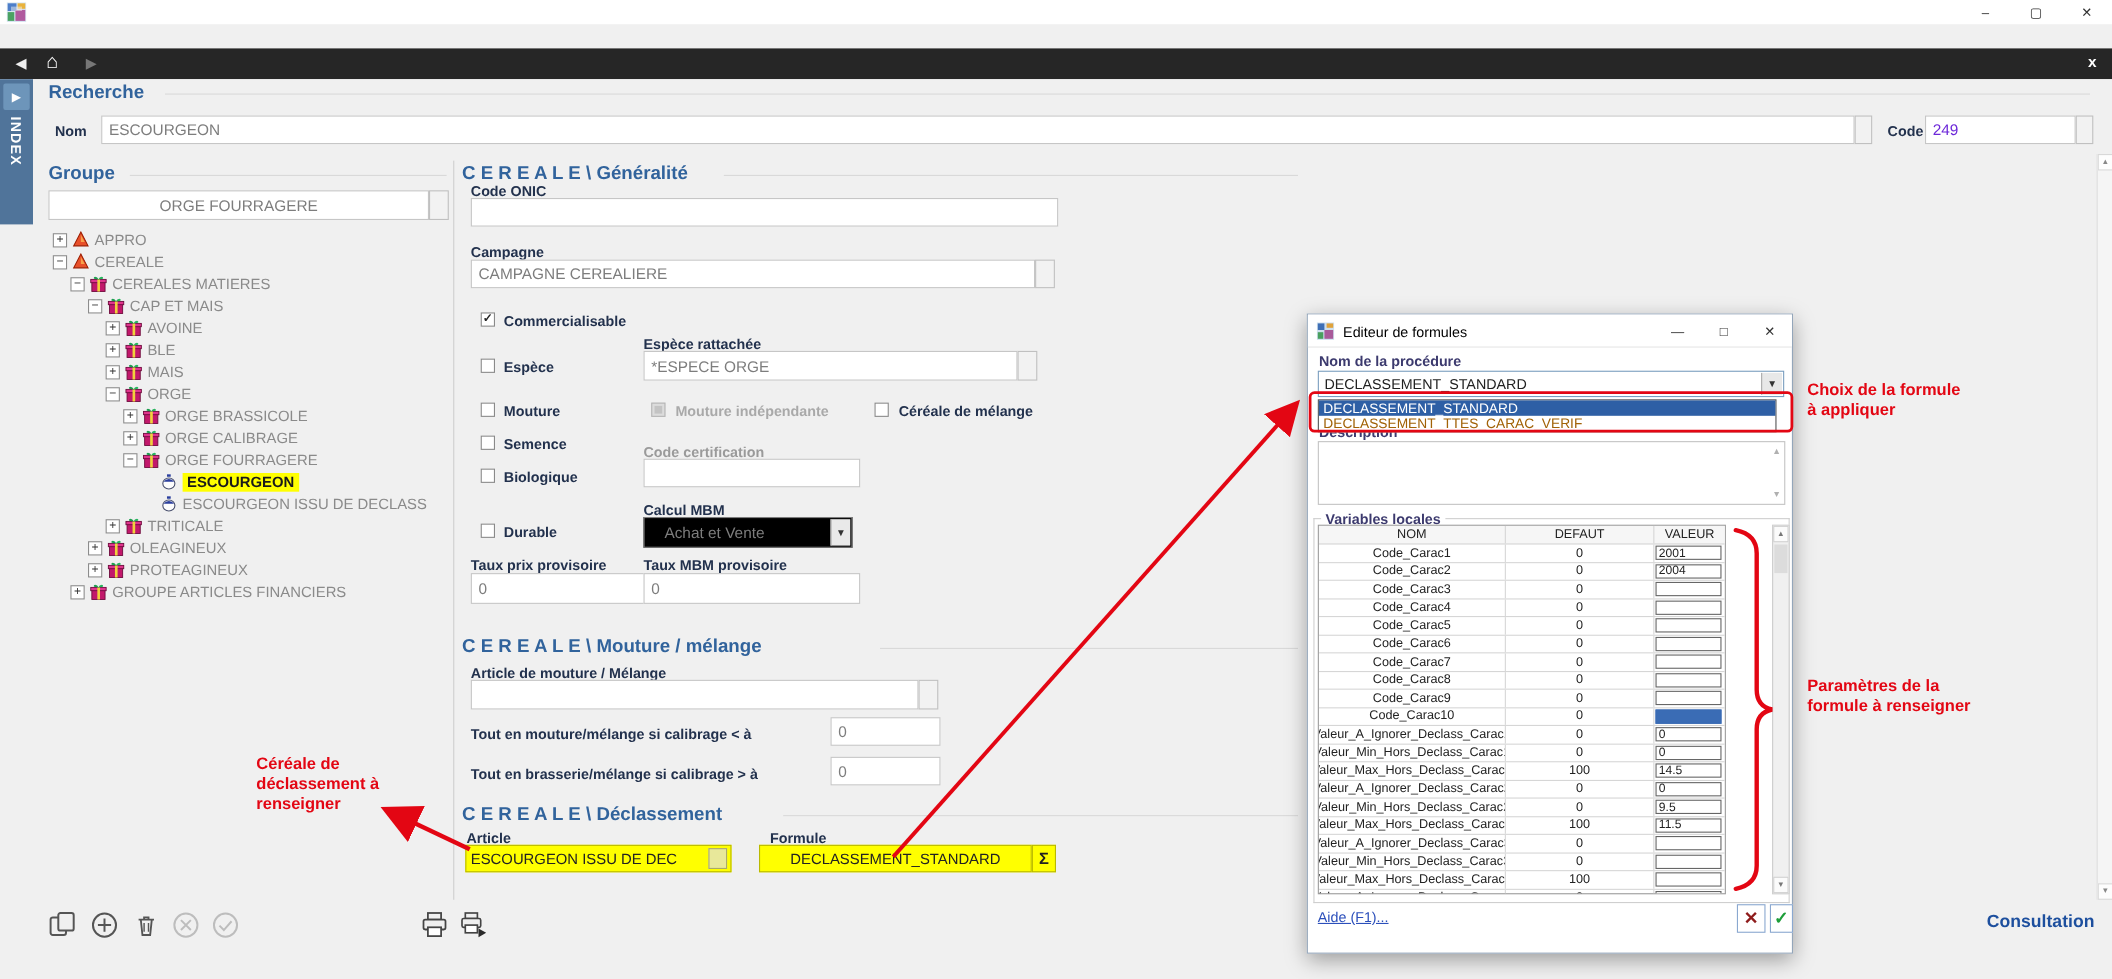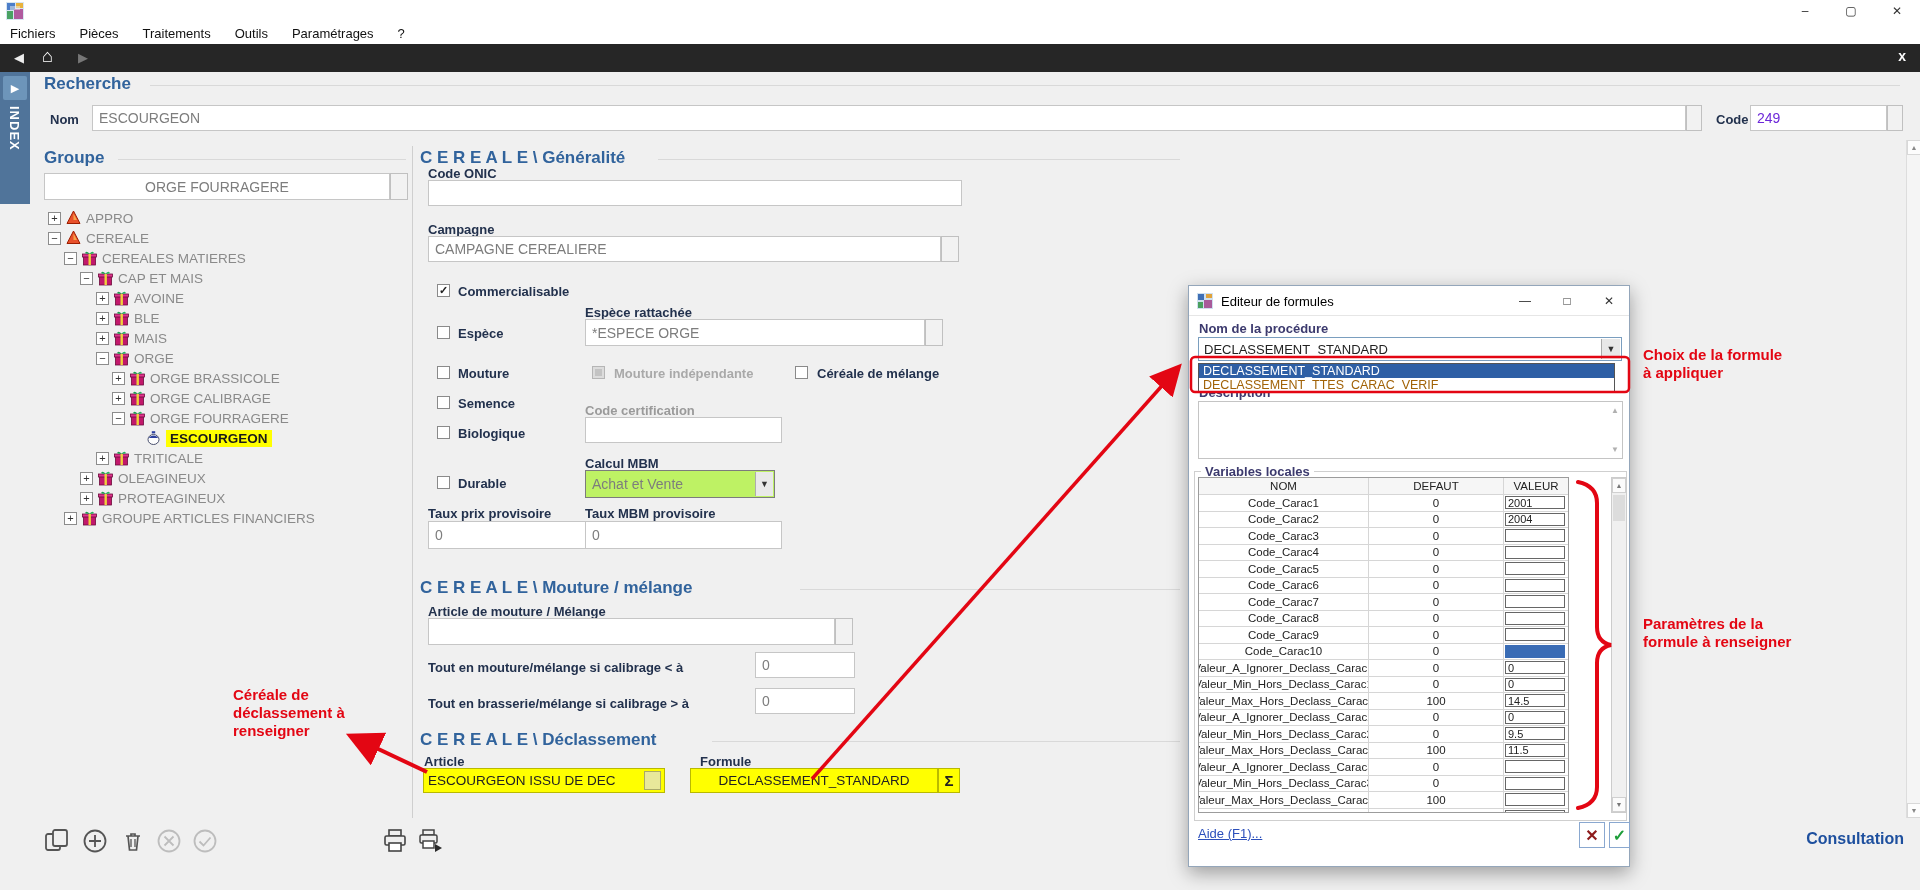--- a/index.html
+++ b/index.html
@@ -32,21 +32,21 @@
   .flabel { position:absolute; font-size:13px; font-weight:bold; color:#22314d; white-space:nowrap; }
   .flabel.dis { color:#9a9a9a; }
   .finput { position:absolute; background:#fff; border:1px solid #c6c6c6; font-size:14px; color:#7d7d7d; padding:0 6px; display:flex; align-items:center; white-space:nowrap; overflow:hidden; }
   .browse { position:absolute; background:#f2f2f2; border:1px solid #c0c0c0; }
   .cb { position:absolute; width:13px; height:13px; background:#fff; border:1px solid #8a8a8a; font-size:11px; line-height:11px; text-align:center; color:#222; }
   .cb.checked::before { content:"\2713"; font-weight:bold; }
   .cb.dis { background:#dcdcdc; border-color:#b5b5b5; }
   .cb.dis::before { content:""; position:absolute; left:2px; top:2px; right:2px; bottom:2px; background:#c3c3c3; }
   .cblabel { position:absolute; font-size:13px; font-weight:bold; color:#22314d; white-space:nowrap; }
   .cblabel.dis { color:#a9a9a9; }
-  .ddown { position:absolute; background:#bef264; border:1px solid #7c7c7c; font-size:14px; color:#7d7d7d; display:flex; align-items:center; padding-left:6px; }
+  .ddown { position:absolute; background:#000000; border:1px solid #7c7c7c; font-size:14px; color:#7d7d7d; display:flex; align-items:center; padding-left:18px; }
   .ddbtn { position:absolute; right:1px; top:1px; bottom:1px; width:18px; background:#e9e9e9; border-left:1px solid #adadad; color:#333; font-size:9px; display:flex; align-items:center; justify-content:center; }
   .divider-v { position:absolute; width:1px; background:#cfcfcf; }
 
   
   .tree { position:absolute; left:40px; top:136px; width:370px; height:560px; overflow:hidden; }
   .tree-row { display:flex; align-items:center; height:20px; white-space:nowrap; }
   .expander { width:13px; height:13px; border:1px solid #8c8c8c; background:#fff; font-size:11px; line-height:10px; text-align:center; color:#333; flex:none; margin-right:4px; }
   .tree-stub { width:17px; flex:none; }
   .tree-ico { width:17px; height:16px; flex:none; margin-right:4px; }
   .tree-label { font-size:13.5px; color:#8a8a8a; }
@@ -117,28 +117,20 @@
         <rect x="8" y="7" width="9" height="10" fill="#b05a9e"></rect>
       <rect x="4" y="4" width="10" height="4" fill="#f0f0f0" opacity=".5"></rect>
     </svg>
     <div class="winbtns">
       <div class="winbtn">–</div>
       <div class="winbtn">▢</div>
       <div class="winbtn">✕</div>
     </div>
   </div>
 
-  <div class="menubar" id="menubar">
-      <div class="menu-item">Fichiers</div>
-      <div class="menu-item">Pièces</div>
-      <div class="menu-item">Traitements</div>
-      <div class="menu-item">Outils</div>
-      <div class="menu-item">Paramétrages</div>
-      <div class="menu-item">?</div>
-    </div>
 
   <div class="navbar">
     <div class="nav-back">◀</div>
     <div class="nav-home">⌂</div>
     <div class="nav-fwd">▶</div>
     <div class="nav-close">x</div>
   </div>
 
   <div class="content">
 
@@ -277,20 +269,29 @@
           <span class="tree-label">ORGE FOURRAGERE</span>
         </div>
         <div class="tree-row" style="padding-left: 88px;">
           <span class="tree-stub"></span>
           <svg viewBox="0 0 16 16" class="tree-ico">
             <ellipse cx="8" cy="9.5" rx="5.5" ry="5" fill="#fdfdfd" stroke="#49506e" stroke-width="1"></ellipse>
             <path d="M3.2 8 A5.5 5 0 0 1 12.8 8 z" fill="#2b3f9e"></path>
             <rect x="6.3" y="1.2" width="3.4" height="2.2" fill="#2b3f9e"></rect>
           </svg>
           <span class="tree-label hl">ESCOURGEON</span>
+        </div>
+        <div class="tree-row" style="padding-left: 88px;">
+          <span class="tree-stub"></span>
+          <svg viewBox="0 0 16 16" class="tree-ico">
+            <ellipse cx="8" cy="9.5" rx="5.5" ry="5" fill="#fdfdfd" stroke="#49506e" stroke-width="1"></ellipse>
+            <path d="M3.2 8 A5.5 5 0 0 1 12.8 8 z" fill="#2b3f9e"></path>
+            <rect x="6.3" y="1.2" width="3.4" height="2.2" fill="#2b3f9e"></rect>
+          </svg>
+          <span class="tree-label">ESCOURGEON ISSU DE DECLASS</span>
         </div>
         <div class="tree-row" style="padding-left: 56px;">
           <span class="expander">+</span>
           <svg viewBox="0 0 16 16" class="tree-ico">
             <rect x="2" y="6" width="12" height="9" fill="#c2186b" stroke="#6d0b3c" stroke-width=".8"></rect>
             <rect x="1" y="4" width="14" height="3" fill="#e0348d" stroke="#6d0b3c" stroke-width=".8"></rect>
             <rect x="7" y="4" width="2.4" height="11" fill="#f0d23c"></rect>
             <path d="M8 4 C6 0.5 3 1.5 4 3.5 z" fill="#1d9e4f"></path>
             <path d="M8 4 C10 0.5 13 1.5 12 3.5 z" fill="#28b45e"></path>
           </svg>

